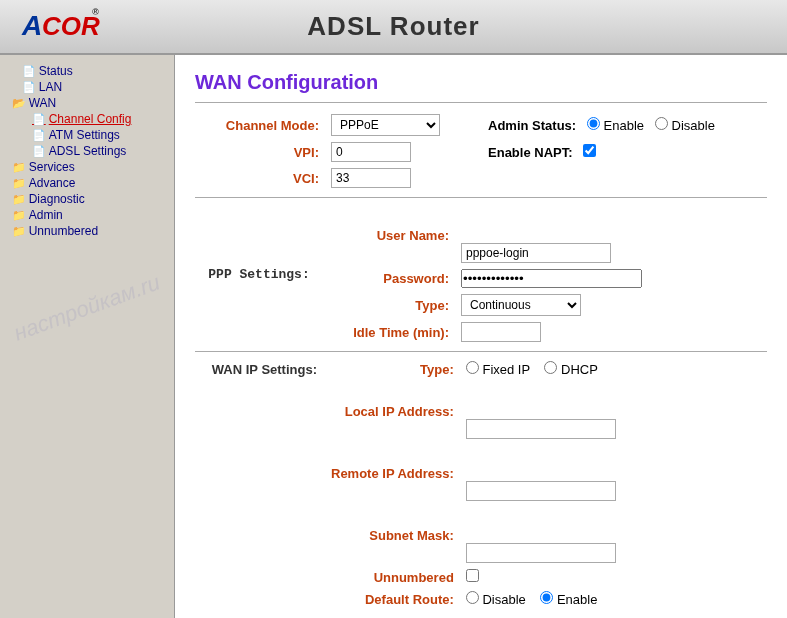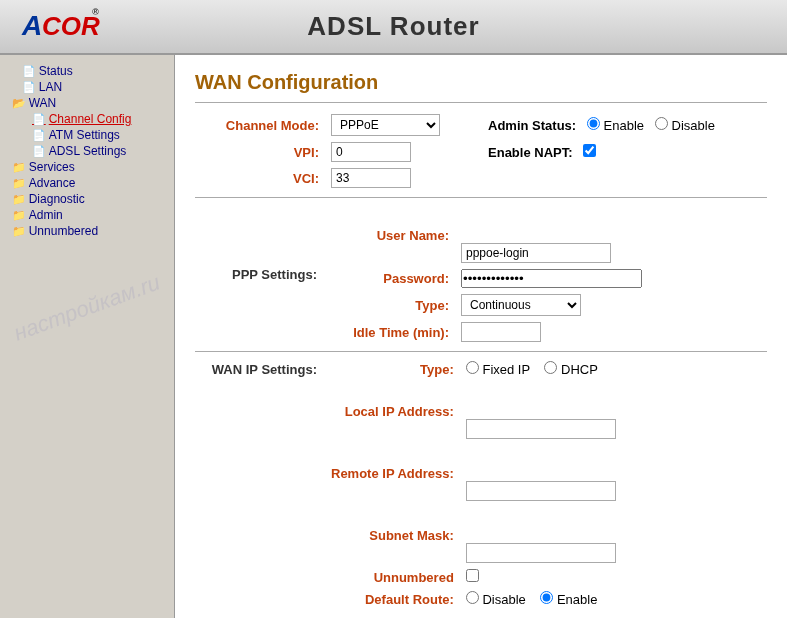--- a/index.html
+++ b/index.html
@@ -80,21 +80,21 @@
     
     .content {
       flex: 1;
       padding: 16px 20px;
       overflow-y: auto;
       position: relative;
     }
     .page-title {
       font-size: 20px;
       font-weight: bold;
-      color: #a16207;
+      color: #6d28d9;
       margin-bottom: 8px;
     }
     .page-desc {
       font-size: 12px;
       color: #333;
       margin-bottom: 10px;
       line-height: 1.4;
     }
     hr.divider {
       border: none;
@@ -298,21 +298,21 @@
       </tr>
 
     </tbody>
       </table>
 
     <hr class="divider" style="margin:6px 0;">
 
     <table class="config-table">
       <tbody>
           <tr>
-        <td class="section-label" rowspan="4" style="width:130px; text-align:right; padding-right:8px;">PPP Settings:</td>
+        <td class="section-label" rowspan="4" style="width:130px; text-align:center; padding-right:8px;font-family:Liberation Mono, monospace;">PPP Settings:</td>
         <td class="label-cell" style="width:130px;">User Name:</td>
         <td>
           <input type="text" class="long" value="pppoe-login" style="">
         </td>
       </tr>
       <tr>
         <td class="label-cell">Password:</td>
         <td>
           <input type="password" class="long" value="pppoepassword" style="">
         </td>

